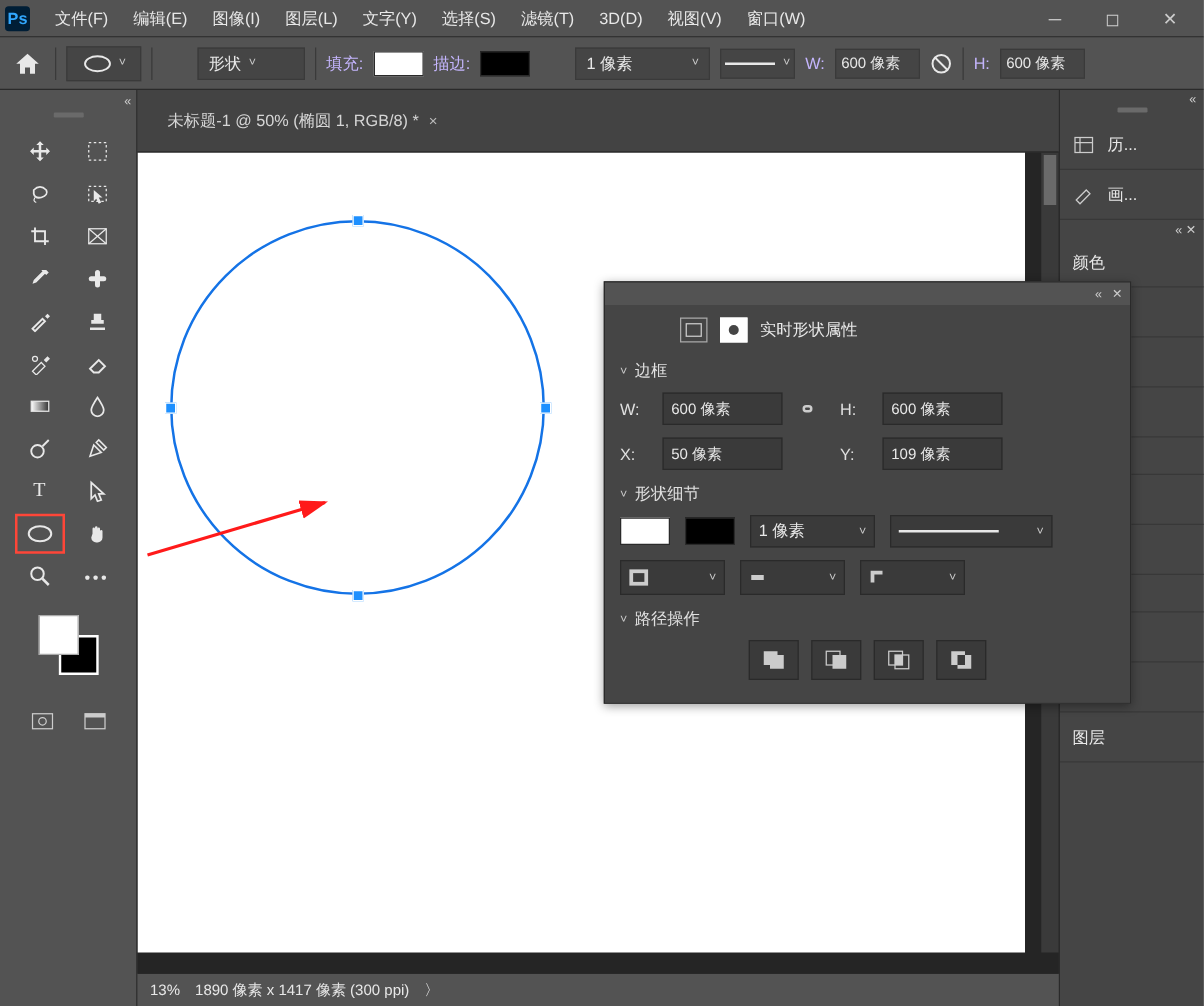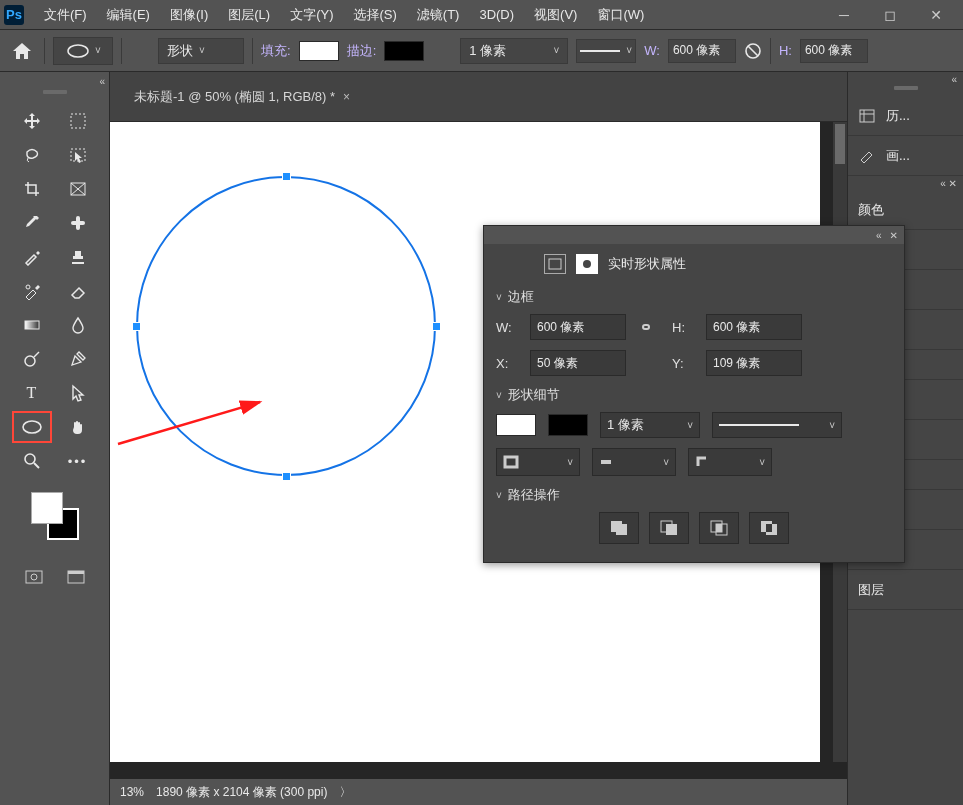--- a/index.html
+++ b/index.html
@@ -320,21 +320,21 @@
             </defs>
           <line x1="8" y1="52" x2="150" y2="10" stroke="#ff1a1a" stroke-width="2.5" marker-end="url(#ah)"></line>
         </svg>
       </div>
       <div class="scrollbar-v">
           <div class="thumb"></div>
         </div>
     </div>
     <div class="status-strip">
       <span>13%</span>
-      <span>1890 像素 x 2104 像素 (300 ppi)</span>
+      <span>1890 像素 x 1417 像素 (300 ppi)</span>
       <span>〉</span>
     </div>
   </div>
 
   <div class="right-rail">
     <div class="hdr">«</div>
     <div class="handle-dots">
         <span></span>
       </div>
     <div class="sec">

